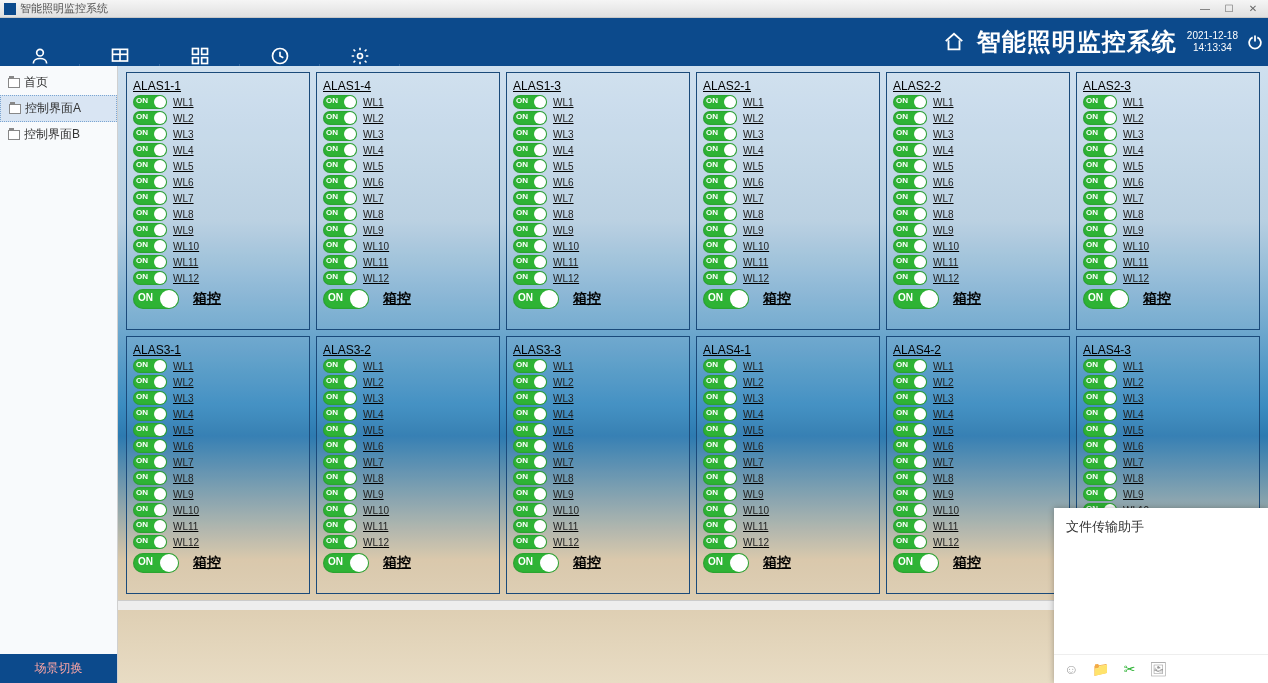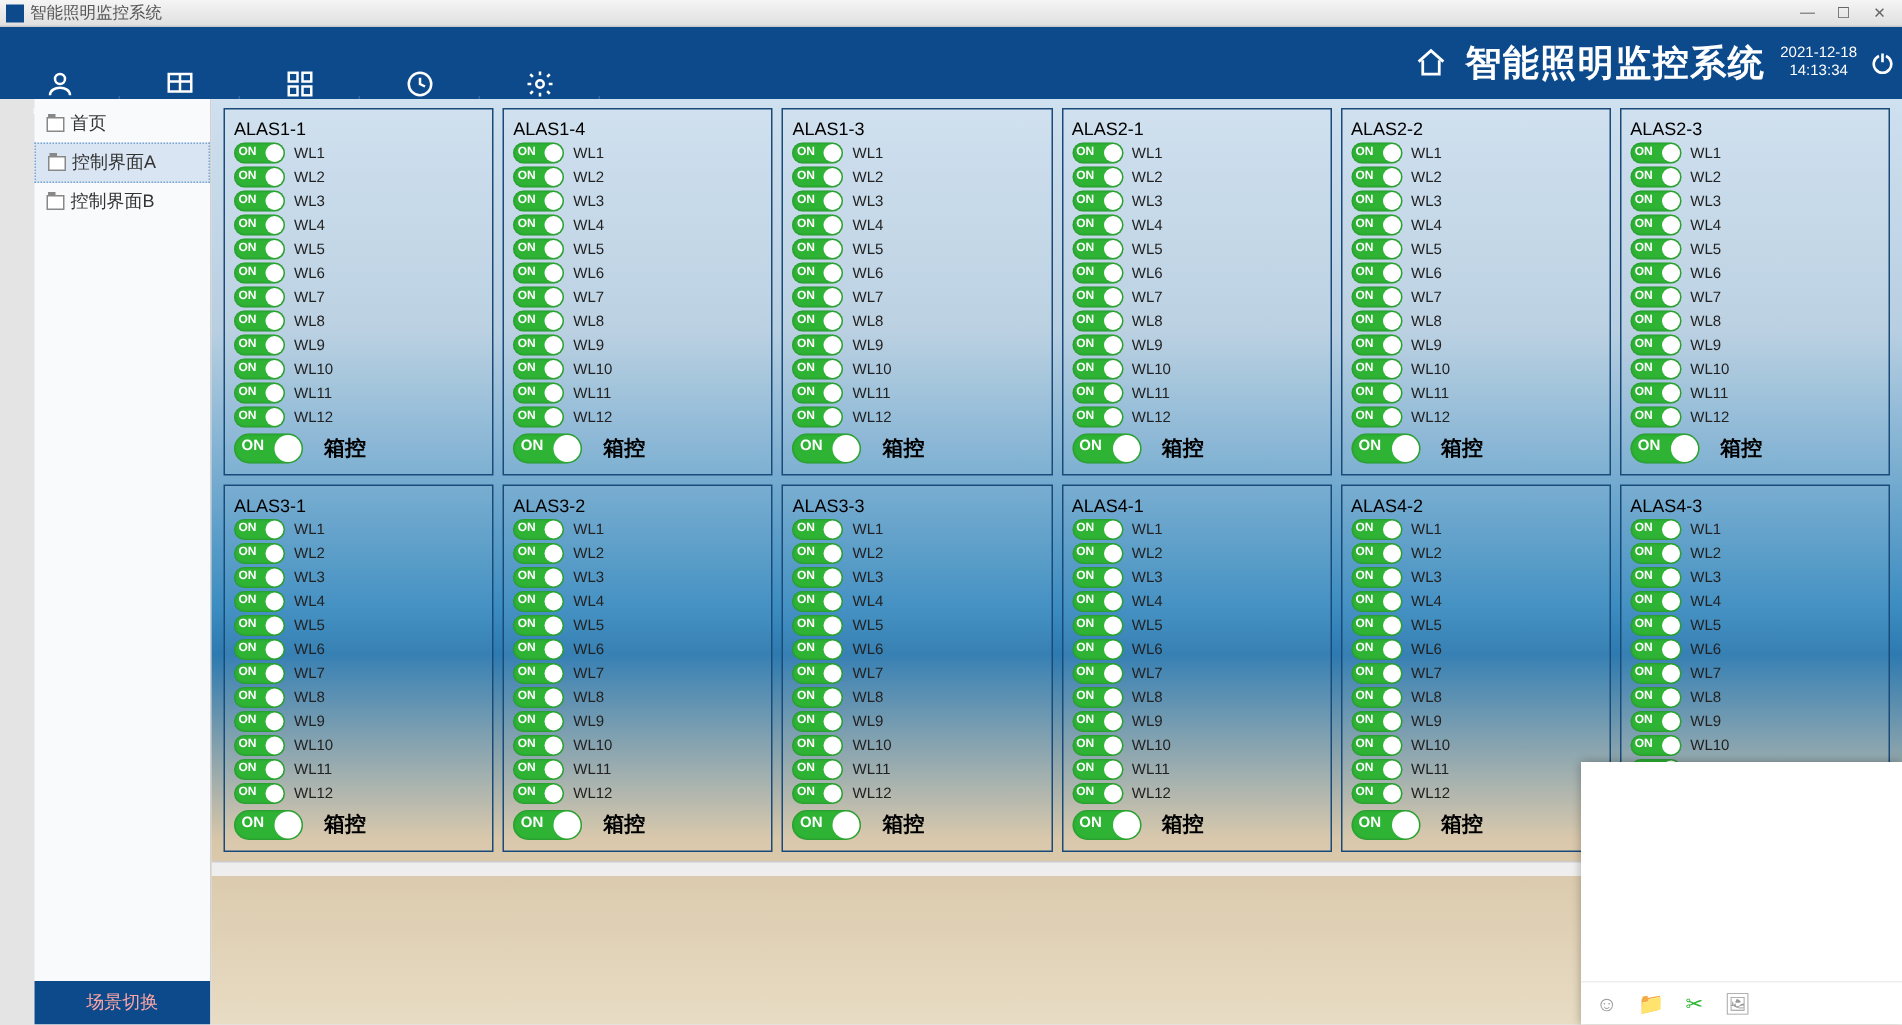--- a/index.html
+++ b/index.html
@@ -56,21 +56,20 @@
 .brand-dt { font-size: 10px; text-align: center; line-height: 1.2; }
 .brand-extra { width: 14px; height: 22px; }
 .main { display: flex; height: calc(100% - 66px); }
 .sidebar {
   width: 118px;
   background: #f8fafc;
   border-right: 1px solid #d0d0d0;
   padding-top: 4px;
   display: flex;
   flex-direction: column;
-  margin-left: 23px;
 }
 .tree-item {
   padding: 4px 8px;
   font-size: 12px;
   display: flex;
   align-items: center;
   gap: 4px;
   cursor: pointer;
   color: #333;
 }
@@ -89,21 +88,22 @@
   flex: 1;
   position: relative;
   overflow: auto;
   background: linear-gradient(180deg, #cfe0ef 0%, #b8cfe1 25%, #3b8cc0 55%, #2d7ab0 60%, #d8c6a8 80%, #e8dcc4 100%);
 }
 .grid { display: grid; grid-template-columns: repeat(6, 1fr); gap: 6px; padding: 6px 8px; }
 .panel {
   border: 1px solid #1a4a7a;
   background: rgba(255,255,255,0.05);
   position: relative;
-  padding: 6px 6px 7px;
+  padding: 6px 6px 20px;
+  text-decoration: underline;
 }
 .sw-row { display: flex; align-items: center; margin: 2px 0; font-size: 10px; }
 .toggle {
   width: 34px;
   height: 14px;
   background: #2eb335;
   border-radius: 7px;
   position: relative;
   margin-right: 6px;
   box-shadow: inset 0 0 2px rgba(0,0,0,0.3);
@@ -1228,19 +1228,20 @@
             </div>
             <span class="box-label">箱控</span>
           </div>
         </div>
       </div>
     <div class="scrollbar-h"></div>
   </div>
 </div>
 
 <div class="popup">
+  <div class="popup-title">文件传输助手</div>
   <div class="popup-toolbar">
     <span>☺</span>
     <span>📁</span>
     <span style="color:#2eb335">✂</span>
     <span>🖼</span>
   </div>
 </div>
 
 </body></html>

